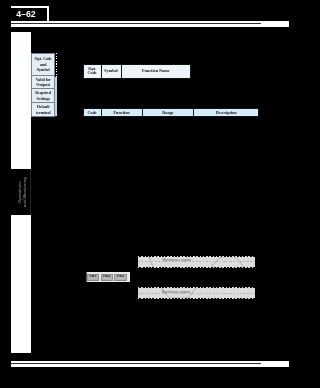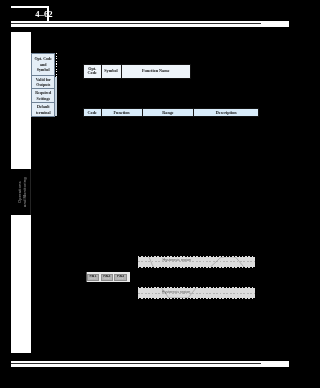--- a/index.html
+++ b/index.html
@@ -3,23 +3,23 @@
 <meta charset="utf-8">
 <style>
 html,body{margin:0;padding:0;background:#000;}
 body{width:300px;height:388px;position:relative;overflow:hidden;
      font-family:"Liberation Serif",serif;-webkit-font-smoothing:antialiased;}
 .page{position:absolute;left:0;top:0;width:300px;height:388px;background:#000;}
 
 
 .hdr-top{position:absolute;left:11px;top:5.9px;width:38.1px;height:2.3px;background:#fff;}
 .hdr-right{position:absolute;left:46.9px;top:5.9px;width:2.2px;height:15.4px;background:#fff;}
-.hdr-num{position:absolute;left:26px;top:7px;width:35.8px;height:13.8px;
+.hdr-num{position:absolute;left:8px;top:7px;width:35.8px;height:13.8px;
          display:flex;align-items:center;justify-content:center;
-         color:#fff;font-size:8.7px;font-weight:bold;font-family:Liberation Serif, serif;}
+         color:#fff;font-size:8.7px;font-weight:bold;font-family:Liberation Sans, sans-serif;}
 .rule{position:absolute;left:11px;width:278px;height:6.3px;background:#fff;}
 .rule .gap{position:absolute;left:0;top:2.4px;width:249.5px;height:1.1px;background:#2e2e2e;display:block;}
 #hdr-rule{top:20.7px;}
 #ftr-rule{top:360.6px;}
 
 
 .leftcol{position:absolute;left:11px;top:31.9px;width:19.5px;height:321px;background:#fff;}
 .tab{position:absolute;left:11px;top:169.3px;width:19.5px;height:45.8px;
      background:#000;border-right:1px solid #242424;box-sizing:border-box;}
 .tab-txt{position:absolute;left:1.5px;top:0.1px;width:19.5px;height:45.8px;

